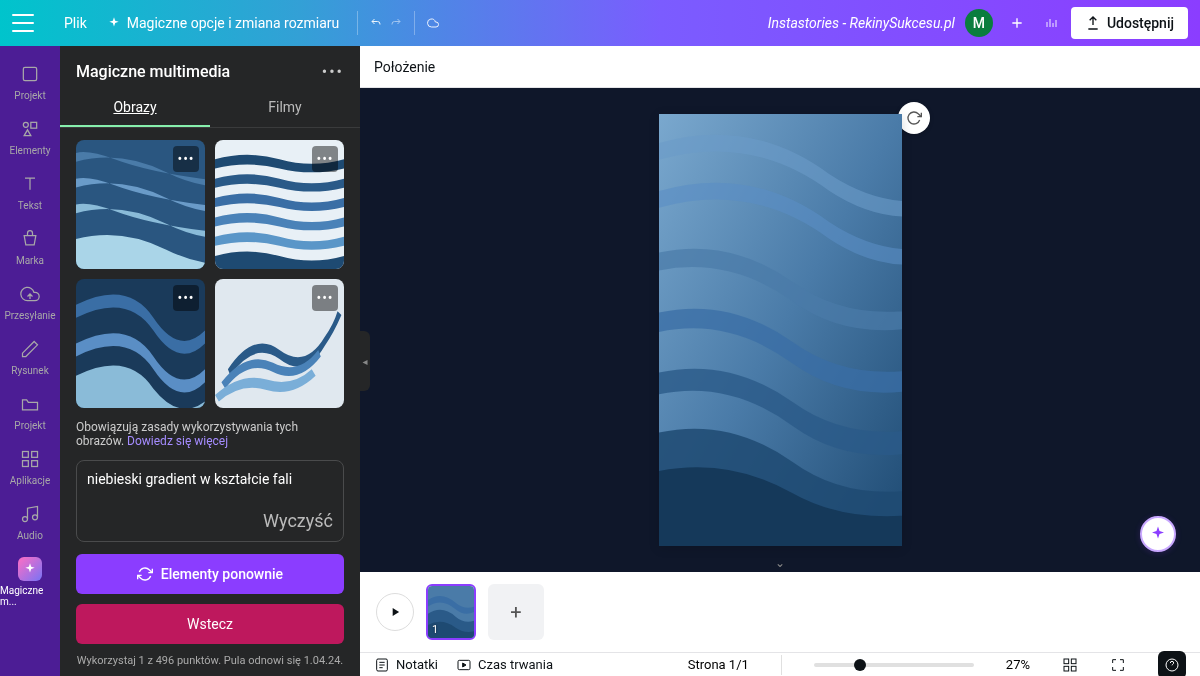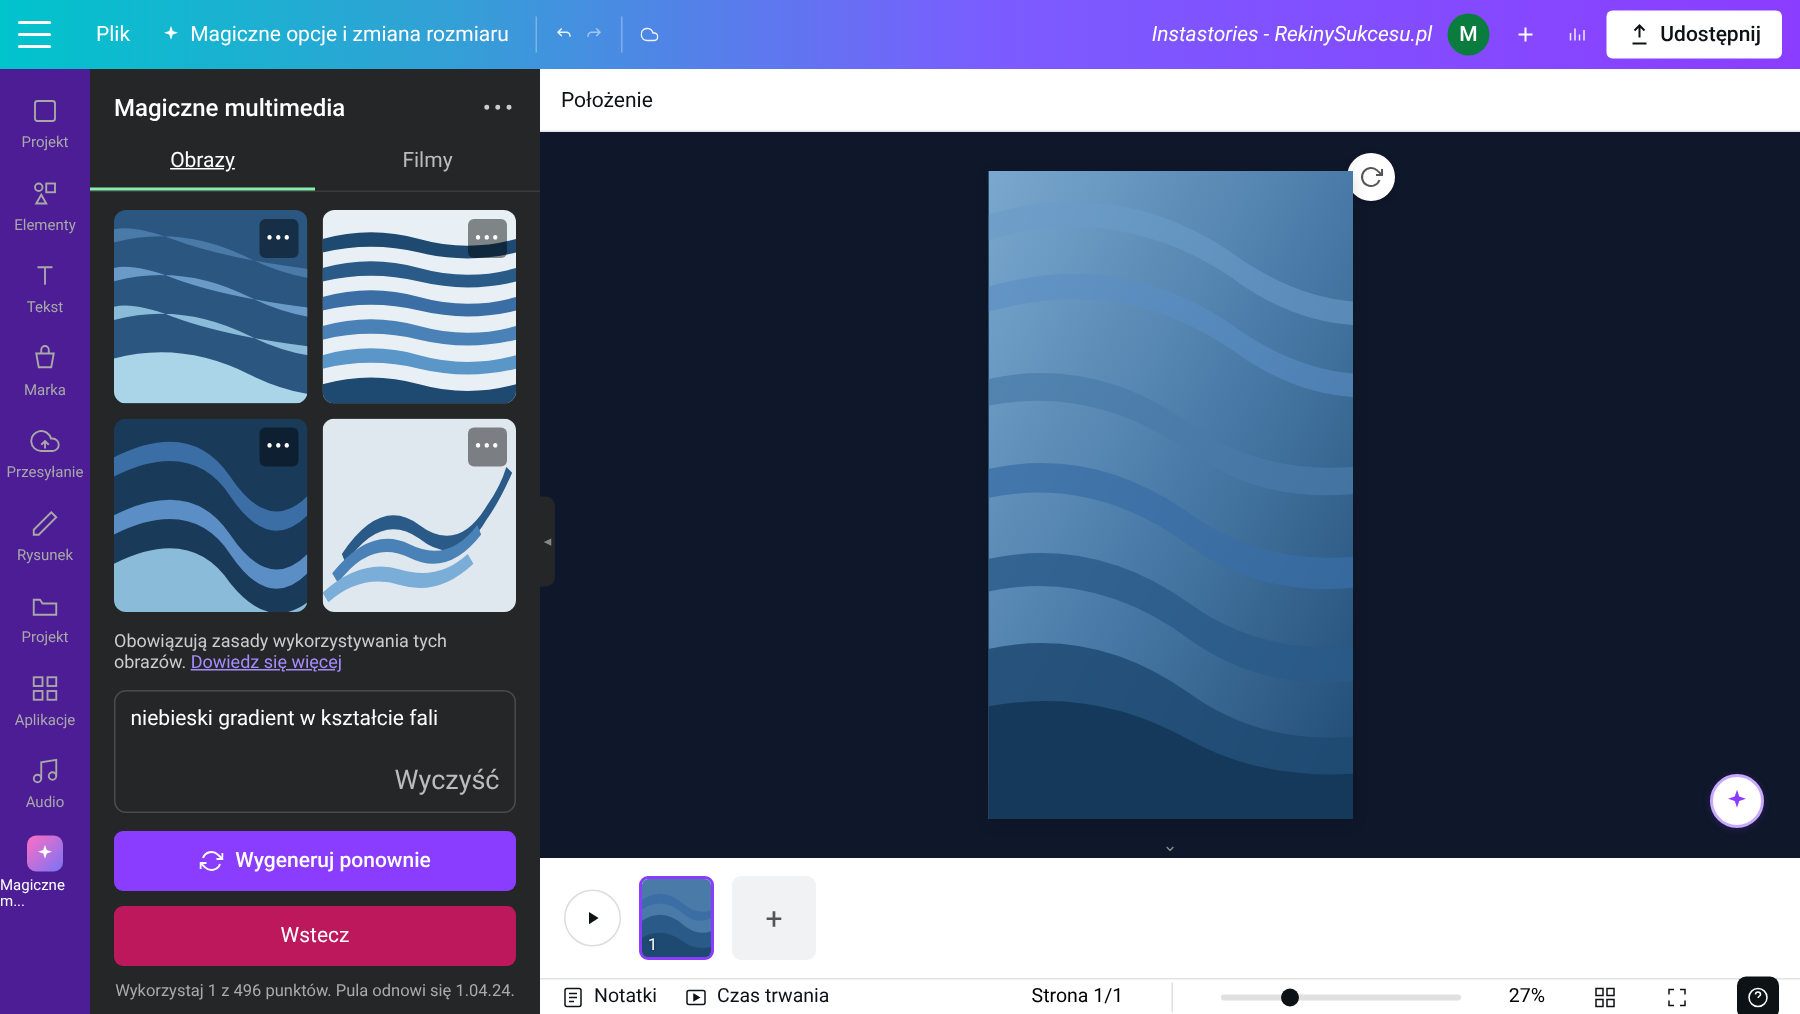--- a/index.html
+++ b/index.html
@@ -34,21 +34,21 @@
 .panel-header { display: flex; align-items: center; justify-content: space-between; padding: 16px 16px 8px; }
 .panel-title { font-size: 16px; font-weight: 500; }
 .dots { color: #ccc; cursor: pointer; letter-spacing: 2px; }
 .tabs { display: flex; border-bottom: 1px solid #3a3b3c; }
 .tab { flex: 1; text-align: center; padding: 10px 0; font-size: 14px; color: #bbb; cursor: pointer; }
 .tab.active { color: #fff; border-bottom: 2px solid #86efac; text-decoration: underline; }
 .thumbs { padding: 12px 16px; display: grid; grid-template-columns: 1fr 1fr; gap: 10px; }
 .thumb { aspect-ratio: 1; border-radius: 8px; position: relative; cursor: pointer; overflow: hidden; }
 .thumb-dots { position: absolute; top: 6px; right: 6px; width: 26px; height: 26px; border-radius: 4px; background: rgba(0,0,0,.45); color: #fff; display: flex; align-items: center; justify-content: center; font-size: 14px; letter-spacing: 1px; }
 .caption { padding: 0 16px; font-size: 12px; color: #ccc; }
-.caption a { color: #a58cff; text-decoration: underline; cursor: pointer; }
+.caption a { color: #a58cff; cursor: pointer; }
 .prompt-box { margin: 12px 16px 0; border: 1px solid #4a4b4c; border-radius: 8px; padding: 10px; min-height: 82px; display: flex; flex-direction: column; }
 .prompt-box textarea { background: transparent; border: none; color: #fff; font-size: 14px; resize: none; outline: none; font-family: inherit; flex: 1; }
 .clear-link { text-align: right; font-size: 18px; color: #bbb; cursor: pointer; margin-top: 4px; }
 .gen-btn { margin: 12px 16px 0; background: #8b3dff; color: #fff; padding: 12px; border-radius: 6px; text-align: center; font-size: 14px; font-weight: 500; cursor: pointer; display: flex; align-items: center; justify-content: center; gap: 8px; }
 .back-btn { margin: 10px 16px 0; background: #be185d; color: #fff; padding: 12px; border-radius: 6px; text-align: center; font-size: 14px; cursor: pointer; }
 .credits { text-align: center; padding: 10px 16px 12px; font-size: 11px; color: #aaa; }
 .collapse-handle { position: absolute; right: -10px; top: 50%; transform: translateY(-50%); width: 10px; height: 60px; background: #252627; border-radius: 0 6px 6px 0; display: flex; align-items: center; justify-content: center; cursor: pointer; color:#888; font-size:10px;}
 
 
 .canvas-area { flex: 1; background: #0f172a; display: flex; flex-direction: column; }
@@ -286,21 +286,21 @@
     </div>
     <div class="prompt-box">
       <textarea style="">niebieski gradient w kształcie fali</textarea>
       <span class="clear-link">Wyczyść</span>
     </div>
     <div class="gen-btn">
       <svg width="16" height="16" viewBox="0 0 24 24" fill="none" stroke="#fff" stroke-width="2">
           <path d="M23 4v6h-6M1 20v-6h6"></path>
           <path d="M3.51 9a9 9 0 0114.85-3.36L23 10M1 14l4.64 4.36A9 9 0 0020.49 15"></path>
         </svg>
-      <span>Wygeneruj ponownie</span>
+      <span>Elementy ponownie</span>
     </div>
     <div class="back-btn">Wstecz</div>
     <div class="credits">Wykorzystaj 1 z 496 punktów. Pula odnowi się 1.04.24.</div>
     <div class="collapse-handle">◂</div>
   </div>
 
   <div class="canvas-area">
     <div class="context-bar">
       <div>Położenie</div>
     </div>

